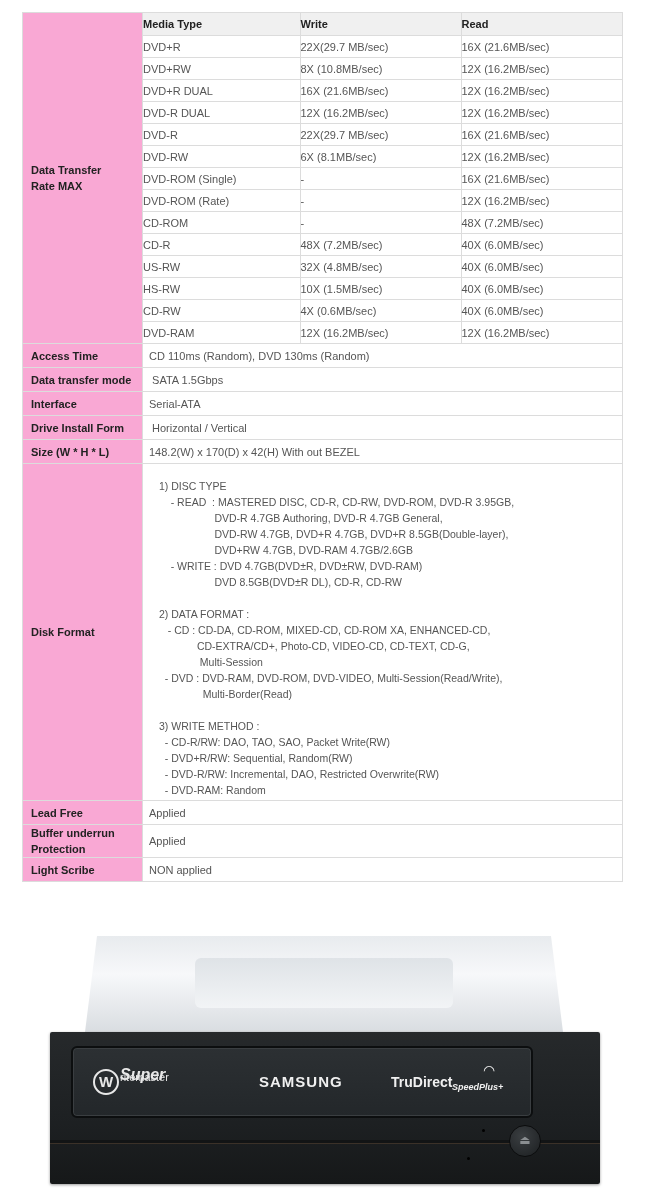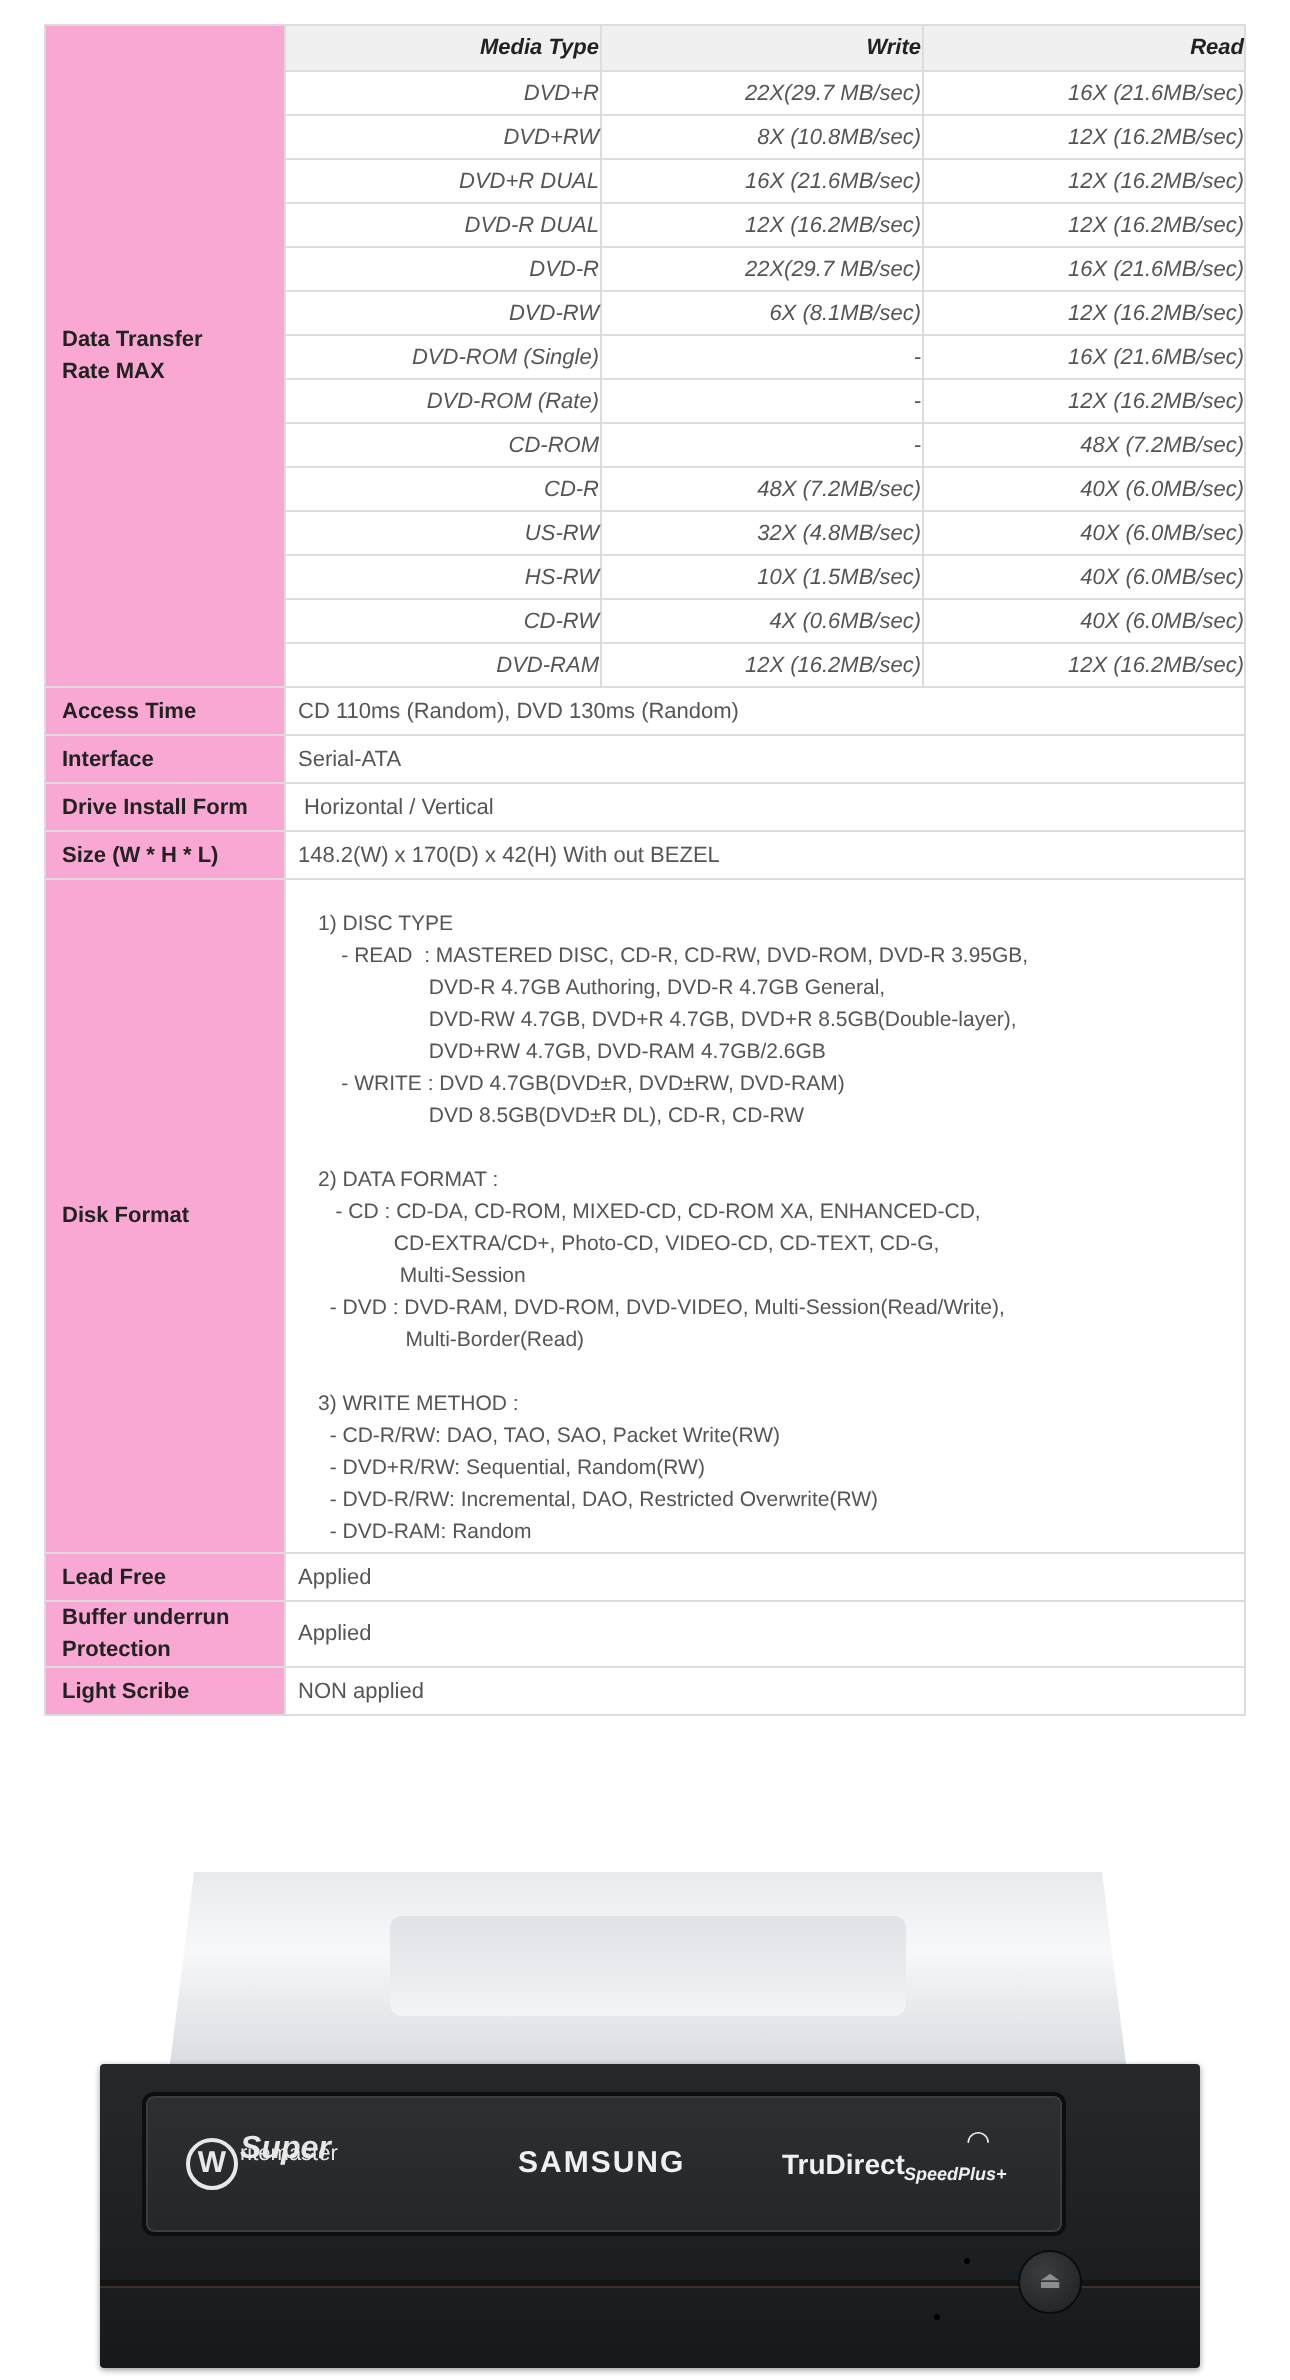--- a/index.html
+++ b/index.html
@@ -5,21 +5,21 @@
   html, body { margin:0; padding:0; background:#ffffff; }
   body { width:645px; height:1190px; position:relative; overflow:hidden;
          font-family:"Liberation Sans", sans-serif; font-size:11px; color:#555; }
   table.spec { position:absolute; left:22px; top:12px; width:601px;
                border-collapse:collapse; table-layout:fixed; }
   table.spec td { border:1px solid #dcdcdc; padding:0; vertical-align:middle; }
   td.label { background:#f9a8d4; color:#222; font-weight:bold; padding-left:8px !important;
              width:111px; line-height:16px; }
   td.val { padding-left:6px !important; color:#555; height:23px; }
   table.inner { width:100%; border-collapse:collapse; table-layout:fixed; }
-  table.inner td { border:1px solid #dcdcdc; text-align:right; height:21px; color:#555;font-style:italic; }
+  table.inner td { border:1px solid #dcdcdc; text-align:left; height:21px; color:#555; }
   table.inner tr:first-child td { border-top:none; }
   table.inner td:first-child { border-left:none; }
   table.inner td:last-child { border-right:none; }
   table.inner tr:last-child td { border-bottom:none; }
   table.inner tr.head td { background:#f0f0f0; color:#222; font-weight:bold; height:22px; }
   td.cell-nested { padding:0 !important; }
   .fmt { white-space:pre; line-height:16px; padding:14px 0 2px 16px; font-size:10.5px; color:#555; margin-left:-6px; }
   
   .drive { position:absolute; left:50px; top:936px; width:550px; height:248px; }
   .drive-top { position:absolute; left:35px; top:0; width:478px; height:96px;
@@ -142,20 +142,24 @@
               </tr>
             </tbody>
           </table>
         </td>
       </tr>
       <tr>
         <td class="label">Access Time</td>
         <td class="val" style="white-space:pre">CD 110ms (Random), DVD 130ms (Random)</td>
       </tr>
       <tr>
+        <td class="label">Data transfer mode</td>
+        <td class="val" style="white-space:pre"> SATA 1.5Gbps</td>
+      </tr>
+      <tr>
         <td class="label">Interface</td>
         <td class="val" style="white-space:pre">Serial-ATA</td>
       </tr>
       <tr>
         <td class="label">Drive Install Form</td>
         <td class="val" style="white-space:pre"> Horizontal / Vertical</td>
       </tr>
       <tr>
         <td class="label">Size (W * H * L)</td>
         <td class="val" style="white-space:pre">148.2(W) x 170(D) x 42(H) With out BEZEL</td>

